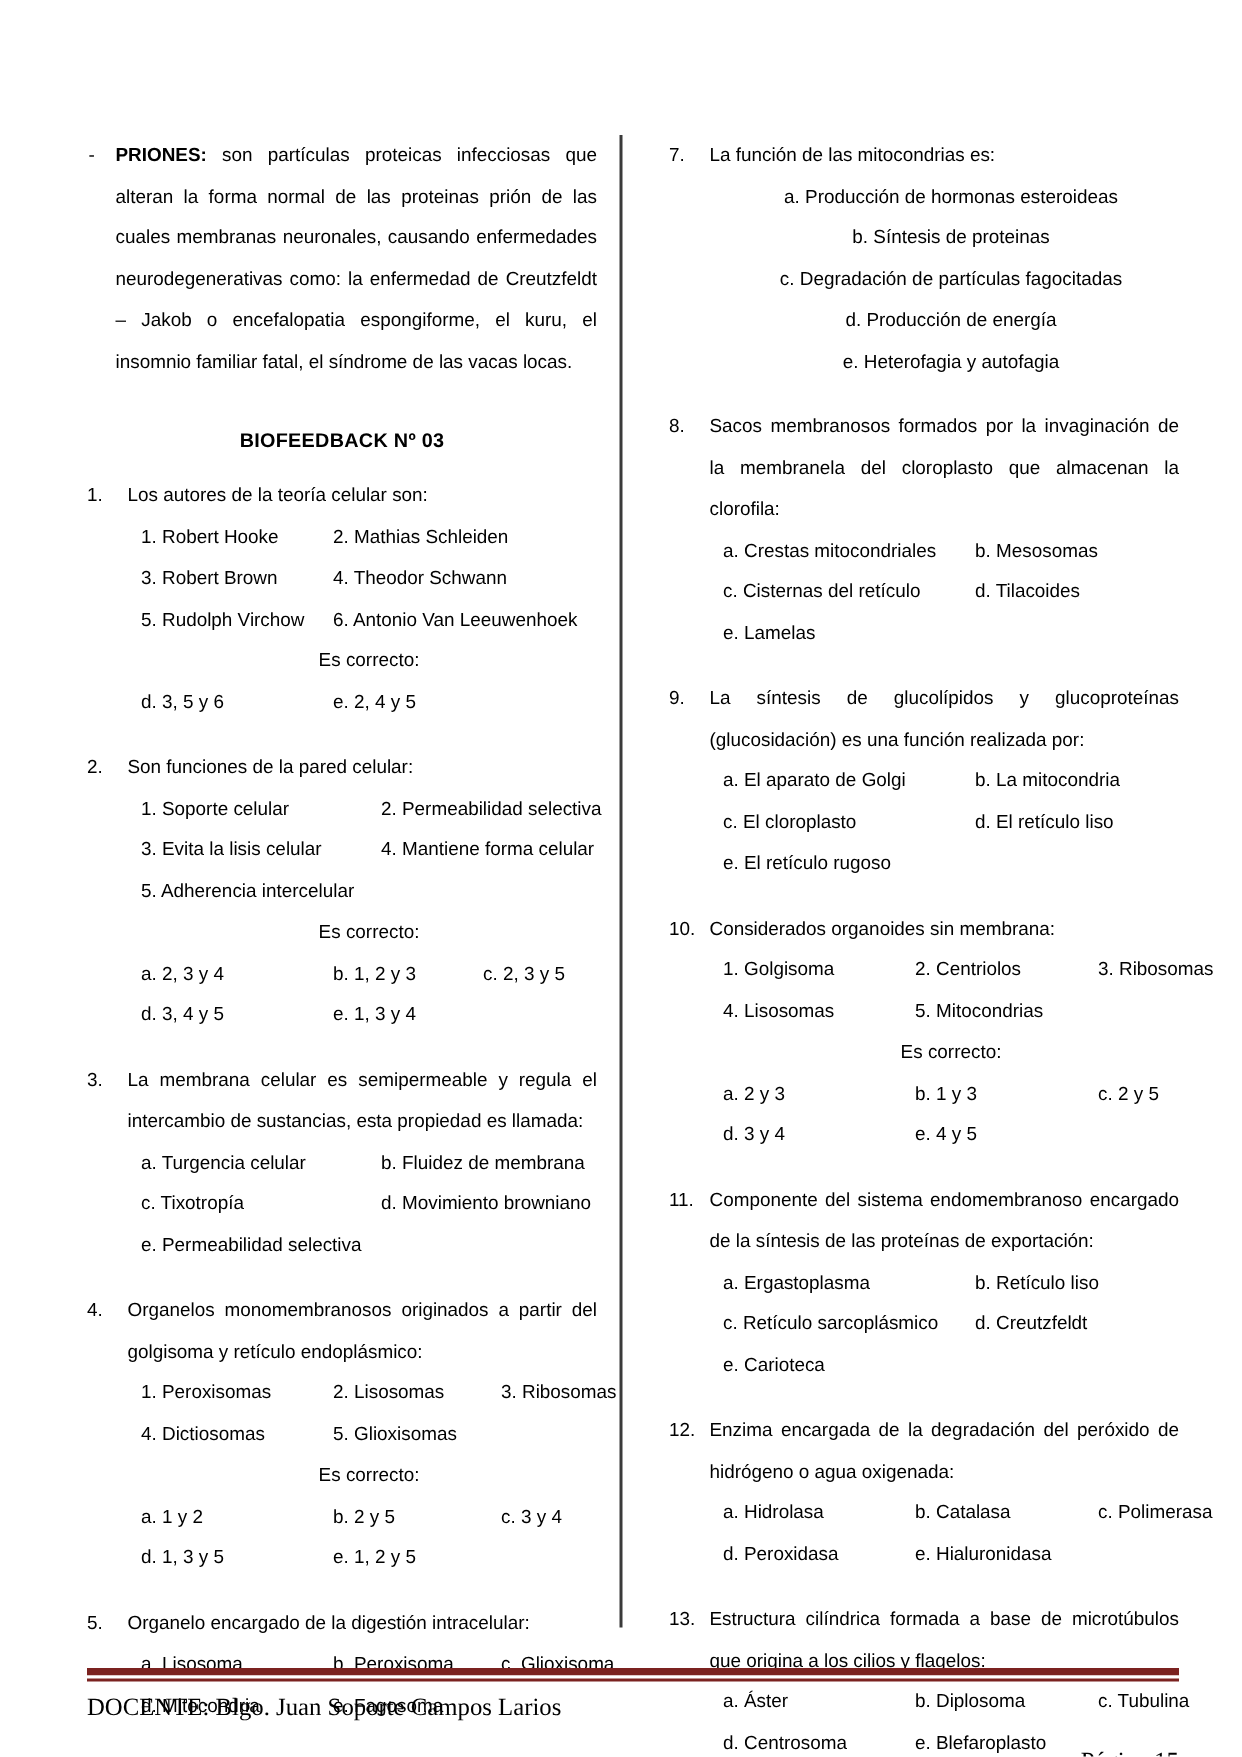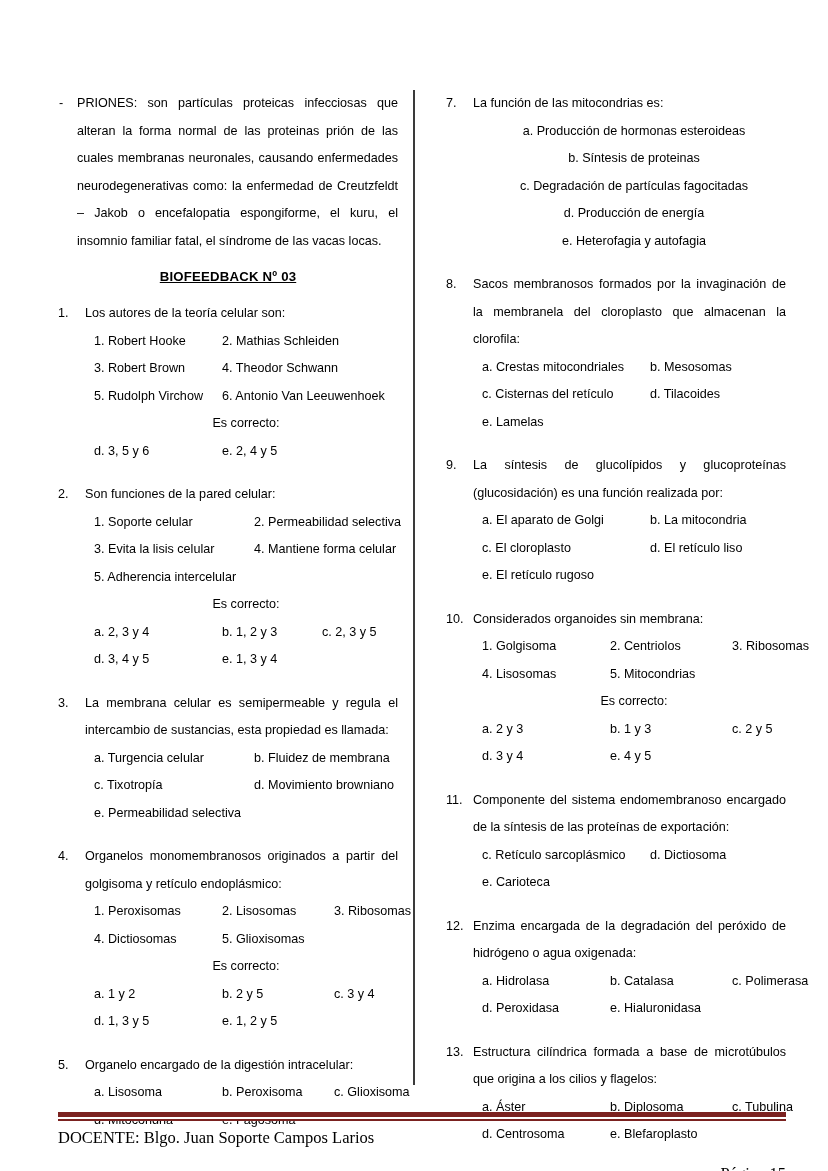--- a/index.html
+++ b/index.html
@@ -56,30 +56,29 @@
     text-align: justify;
     text-justify: inter-word;
   }
   .bullet-mark {
     position: absolute;
     left: 1px;
     top: 0;
     font-size: 12.6px;
     line-height: 27.5px;
   }
-  .bullet-block b { font-weight: normal; }
+  .bullet-block b { font-weight: bold; }
 
   
   .section-title {
-    margin-top: 14px;
+    margin-top: 31px;
     margin-bottom: 16px;
     text-align: center;
     font-size: 13.2px;
     font-weight: bold;
-    text-decoration: underline;
     letter-spacing: 0.2px;
   }
 
   
   .q {
     position: relative;
     padding-left: 27px;
     margin-bottom: 16px;
     font-size: 12.6px;
     line-height: 27.5px;
@@ -365,22 +364,26 @@
             <span style="left:128px">e. 4 y 5</span>
           </div>
         </div>
       </div>
 
       <div class="q">
         <span class="q-num">11.</span>
         <div class="q-stem">Componente del sistema endomembranoso encargado de la síntesis de las proteínas de exportación:</div>
         <div class="sub">
           <div class="row">
+            <span style="left:0px">a. Ergastoplasma</span>
+            <span style="left:168px">b. Retículo liso</span>
+          </div>
+          <div class="row">
             <span style="left:0px">c. Retículo sarcoplásmico</span>
-            <span style="left:168px">d. Dictiosoma</span>
+            <span style="left:168px">d. Creutzfeldt</span>
           </div>
           <div class="row">
             <span style="left:0px">e. Carioteca</span>
           </div>
         </div>
       </div>
 
       <div class="q">
         <span class="q-num">12.</span>
         <div class="q-stem">Enzima encargada de la degradación del peróxido de hidrógeno o agua oxigenada:</div>

